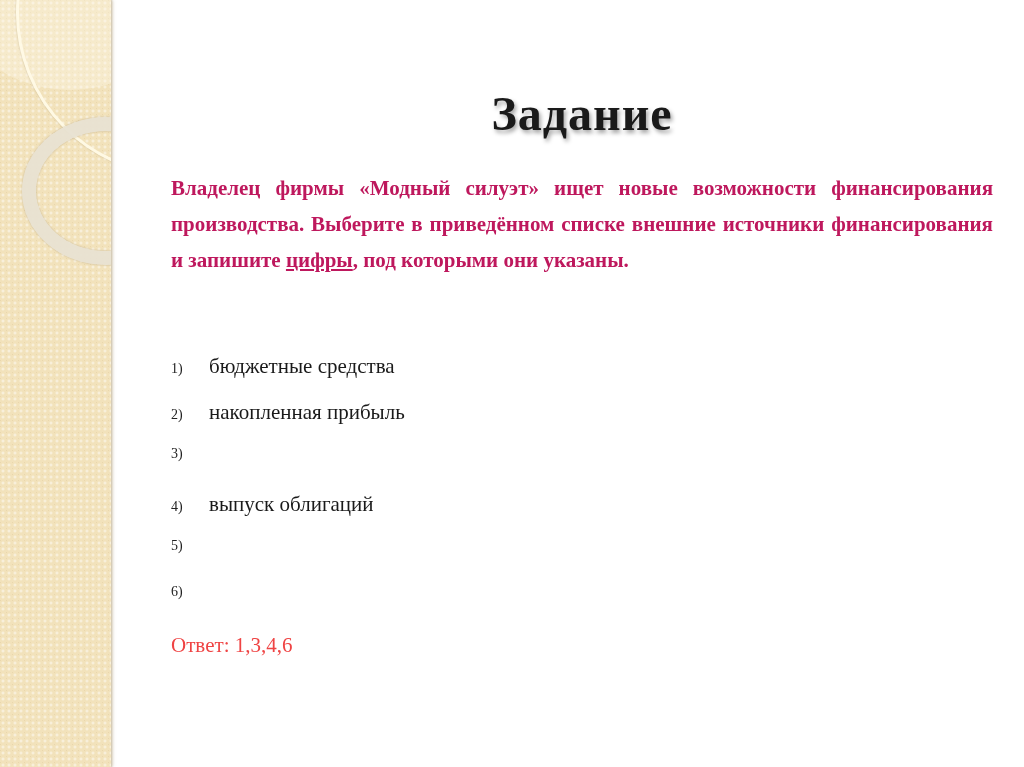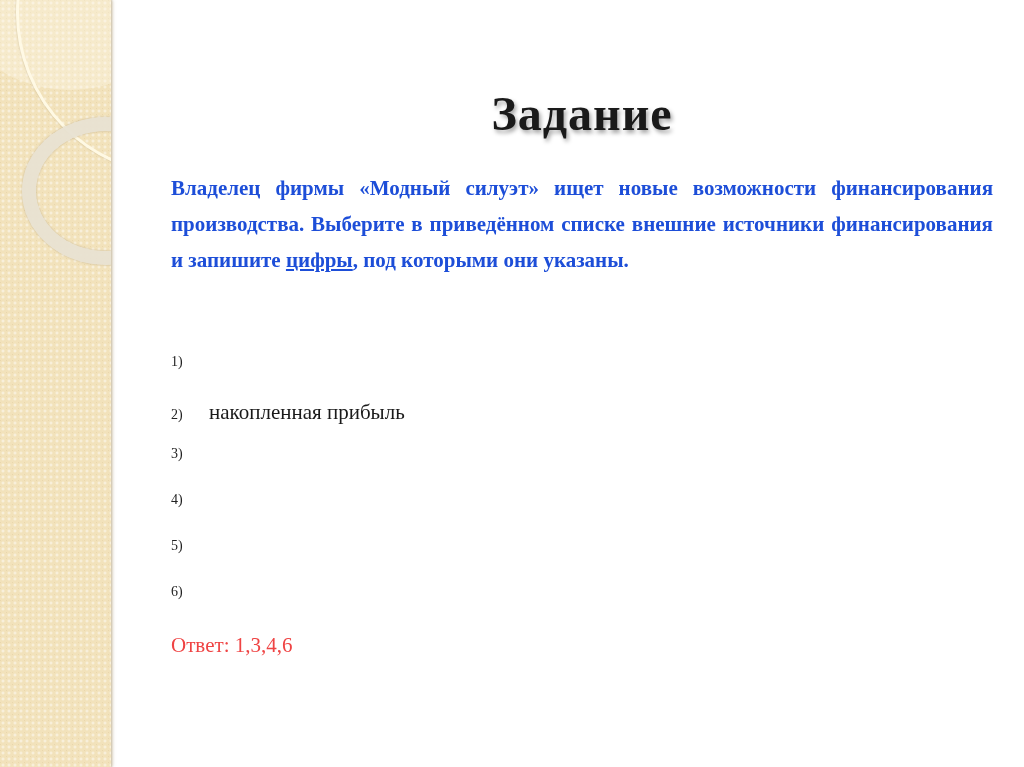--- a/index.html
+++ b/index.html
@@ -90,21 +90,21 @@
     }
     .task {
       position: absolute;
       left: 0;
       top: 170px;
       width: 822px;
       font-size: 21px;
       font-weight: bold;
       line-height: 36px;
       text-align: justify;
-      color: #1d4ed8;
+      color: #be185d;
     }
     .task .u {
       text-decoration: underline;
     }
     .options {
       position: absolute;
       left: 0;
       top: 354px;
       width: 822px;
       margin: 0;
@@ -147,30 +147,32 @@
   <div class="sidebar-edge"></div>
 
   <div class="content">
     <div class="title">Задание</div>
 
     <div class="task"><span>Владелец фирмы «Модный силуэт» ищет новые возможности финансирования производства. Выберите в приведённом списке внешние источники финансирования и запишите </span><span class="u">цифры</span><span>, под которыми они указаны.</span></div>
 
     <ul class="options">
       <li class="option">
         <span class="option-num">1)</span>
+        <span class="option-text">бюджетные средства</span>
       </li>
       <li class="option">
         <span class="option-num">2)</span>
         <span class="option-text">накопленная прибыль</span>
       </li>
       <li class="option">
         <span class="option-num">3)</span>
       </li>
       <li class="option">
         <span class="option-num">4)</span>
+        <span class="option-text">выпуск облигаций</span>
       </li>
       <li class="option">
         <span class="option-num">5)</span>
       </li>
       <li class="option">
         <span class="option-num">6)</span>
       </li>
     </ul>
 
     <div class="answer">Ответ: 1,3,4,6</div>

